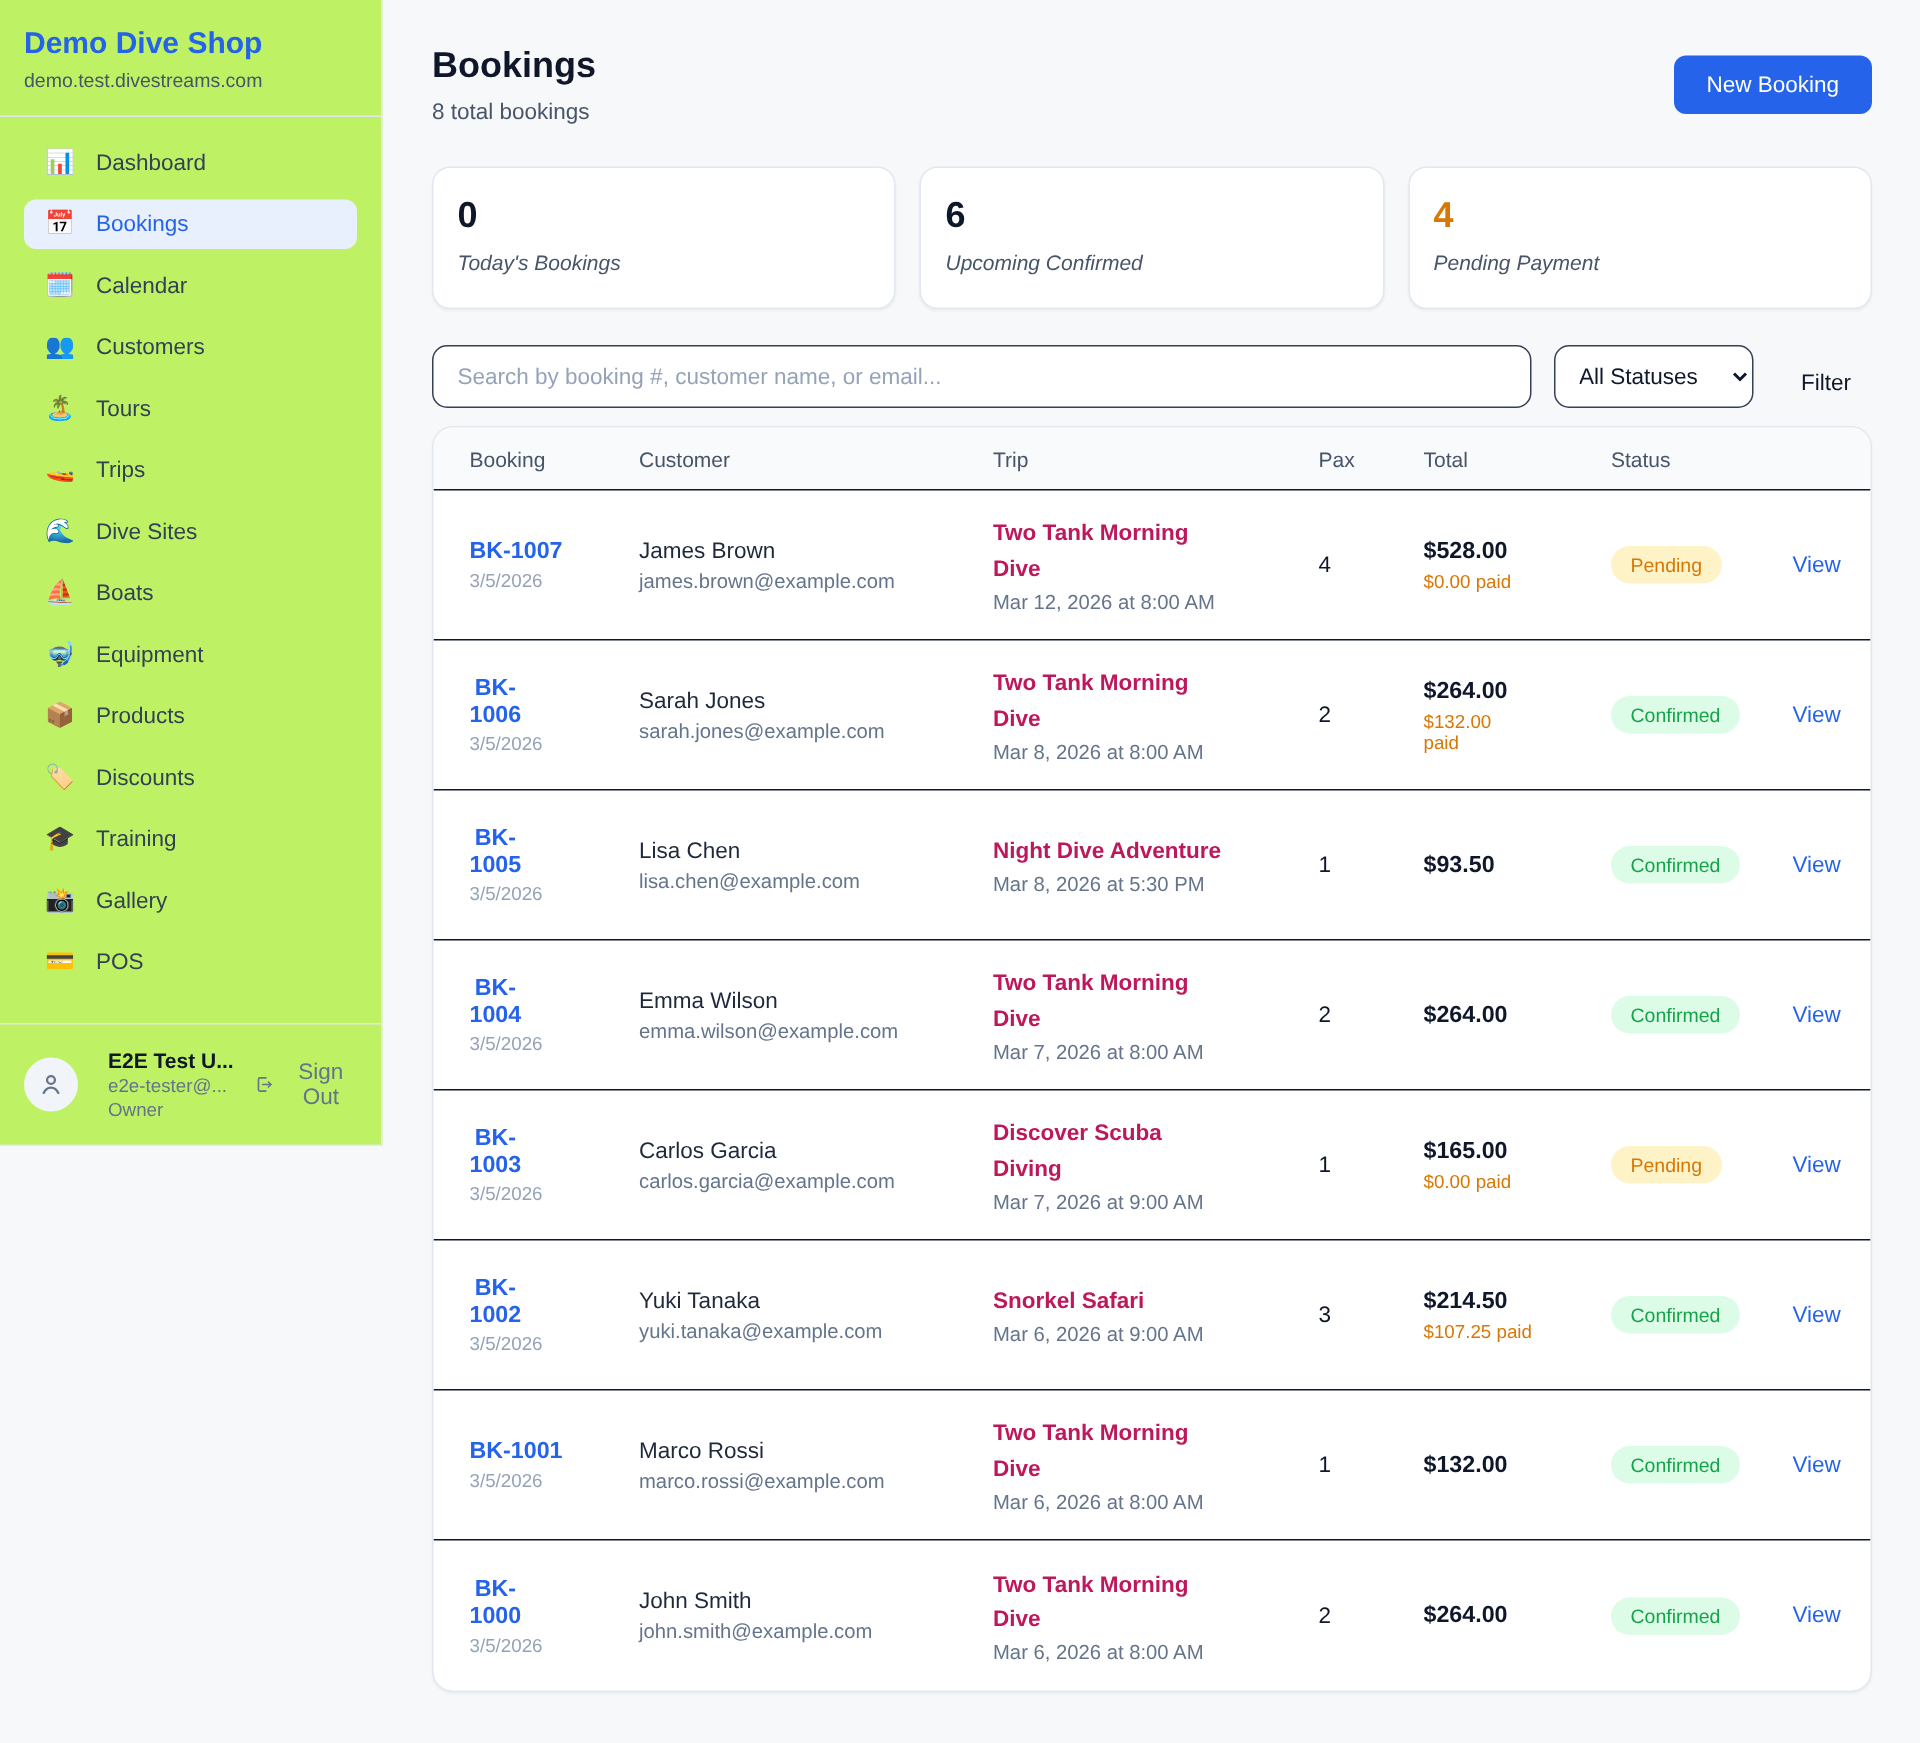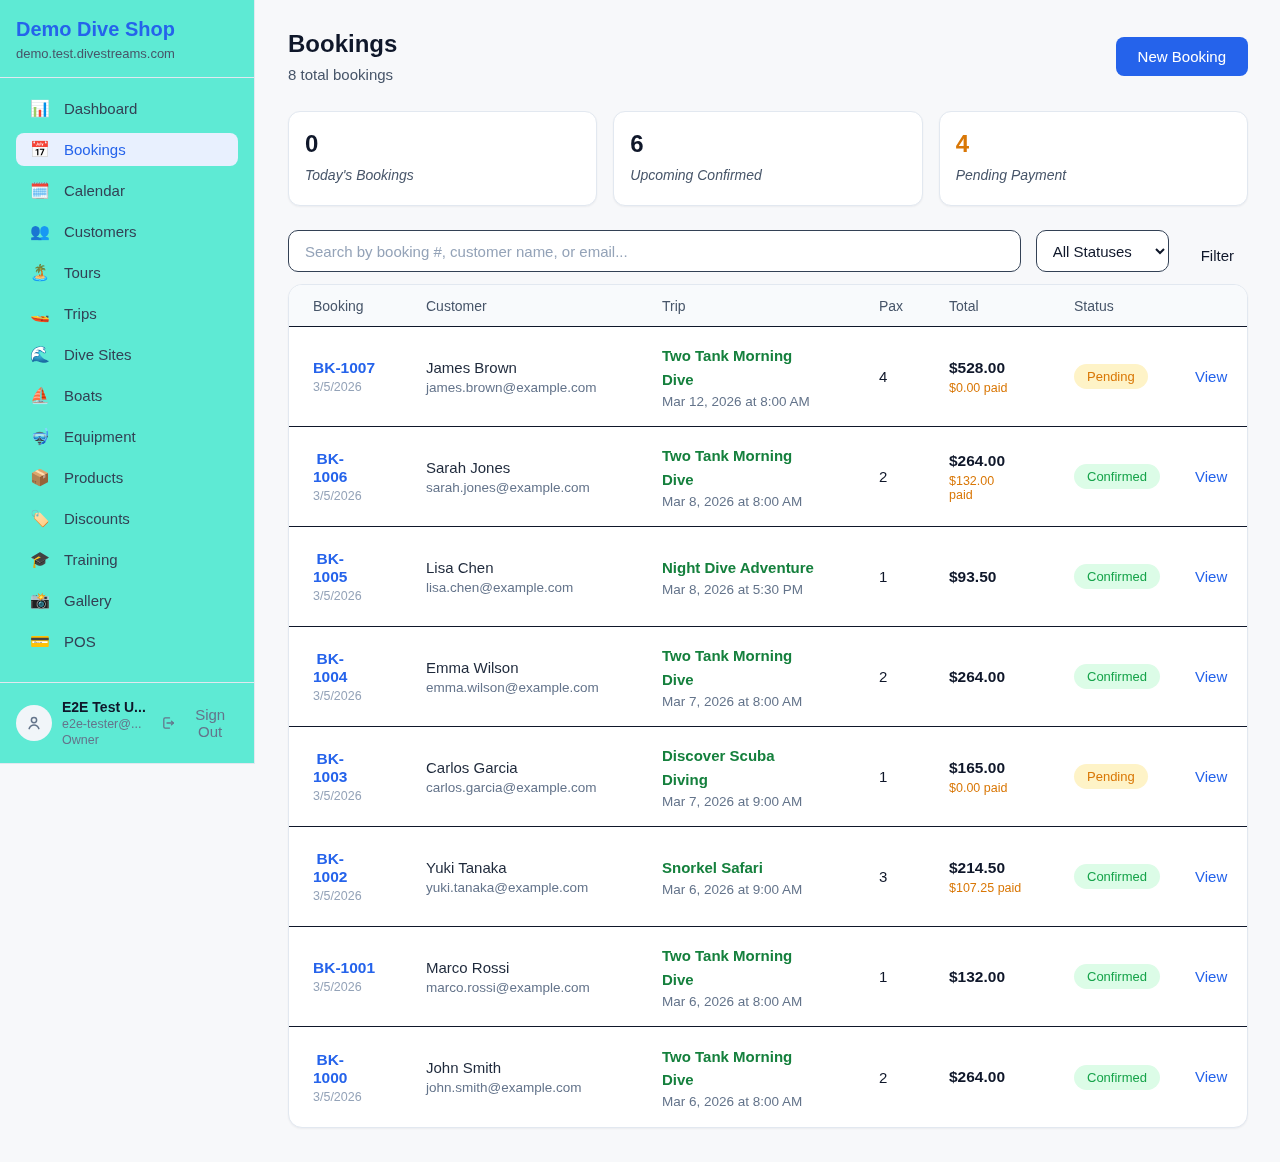--- a/index.html
+++ b/index.html
@@ -7,37 +7,37 @@
   body {
     font-family: "Liberation Sans", sans-serif;
     background: #f7f8fa;
     color: #0f172a;
     min-height: 1162px;
   }
   .app { display: flex; align-items: flex-start; min-height: 1162px; }
 
   
   .sidebar {
-    width: 255px; flex: 0 0 255px; background: #5eead4;
+    width: 255px; flex: 0 0 255px; background: #bef264;
     border-right: 1px solid #e2e8f0; border-bottom: 1px solid #e2e8f0;
   }
   .sidebar-header { padding: 18px 16px 16px; border-bottom: 1px solid #e2e8f0; }
   .shop-name { color: #2563eb; font-size: 20px; font-weight: bold; }
   .shop-domain { color: #475569; font-size: 13px; margin-top: 5px; }
   .nav { padding: 14px 0 10px; }
   .nav-item {
     display: flex; align-items: center; gap: 14px;
     margin: 0 16px 8px; padding: 8px 14px; border-radius: 8px;
     font-size: 15px; color: #334155; cursor: pointer;
   }
   .nav-item.active { background: #e8f0fe; color: #2563eb; font-weight: 500; }
   .nav-icon { width: 20px; font-size: 16px; line-height: 1; text-align: center; }
   .user-section {
     border-top: 1px solid #e2e8f0; margin-top: 6px;
-    padding: 16px; display: flex; align-items: center; gap: 10px;
+    padding: 16px; display: flex; align-items: center; gap: 20px;
   }
   .avatar {
     width: 36px; height: 36px; border-radius: 50%; background: #f1f5f9;
     color: #64748b; display: flex; align-items: center; justify-content: center;
     flex: 0 0 36px;
   }
   .user-info { min-width: 0; width: 92px; }
   .user-name { font-size: 14px; font-weight: bold; color: #0f172a; white-space: nowrap; }
   .user-email, .user-role { font-size: 12.5px; color: #64748b; margin-top: 2px; white-space: nowrap; }
   .sign-out {
@@ -97,21 +97,21 @@
     background: #f8fafc; height: 42px; align-items: center;
     color: #475569; font-size: 14px; border-bottom: 1px solid #0f172a;
   }
   .trow { min-height: 100px; align-items: center; border-bottom: 1px solid #0f172a; }
   .trow:last-child { border-bottom: none; }
   .cell { padding-right: 14px; }
   .bid { color: #2563eb; font-weight: bold; font-size: 15.5px; white-space: pre-line; text-decoration: none; cursor: pointer; display: inline-block; text-align: center; }
   .bdate { color: #94a3b8; font-size: 12.5px; margin-top: 3px; }
   .cname { font-size: 15px; color: #1e293b; font-weight: 500; }
   .cemail { font-size: 13.5px; color: #64748b; margin-top: 4px; }
-  .ttitle { font-size: 15px; font-weight: 600; color: #15803d; white-space: pre-line; line-height: 1.55; }
+  .ttitle { font-size: 15px; font-weight: 600; color: #be185d; white-space: pre-line; line-height: 1.55; }
   .twhen { font-size: 13.5px; color: #64748b; margin-top: 3px; }
   .cell-pax { font-size: 15px; color: #0f172a; }
   .amount { font-size: 15.5px; font-weight: bold; color: #0f172a; }
   .paid { color: #d97706; font-size: 12.5px; margin-top: 4px; white-space: pre-line; }
   .paid:empty { display: none; }
   .badge {
     display: inline-block; padding: 5px 13px; border-radius: 999px; font-size: 13px;
   }
   .badge.pending { background: #fef3c7; color: #d97706; }
   .badge.confirmed { background: #dcfce7; color: #16a34a; }

